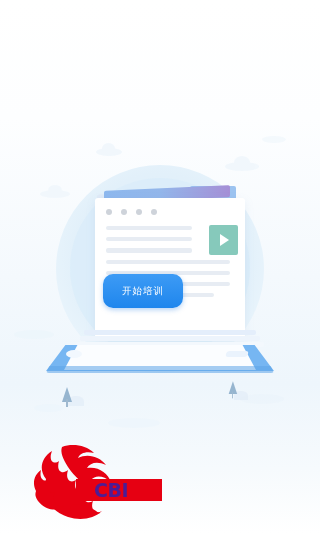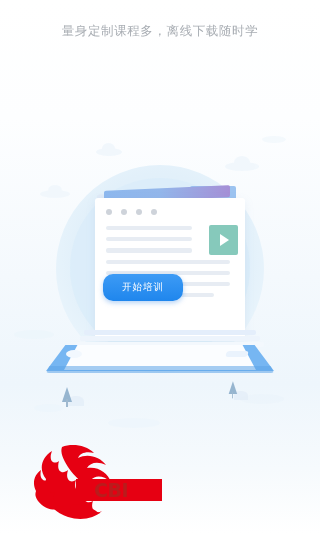--- a/index.html
+++ b/index.html
@@ -86,21 +86,21 @@
   }
   .play-tri {
     width:0;height:0;
     border-left:9px solid #ffffff;
     border-top:6px solid transparent;
     border-bottom:6px solid transparent;
     margin-left:2px;
   }
   .cta {
     position:absolute; left:8px; top:76px;
-    width:80px; height:27px; border-radius:10px;
+    width:80px; height:34px; border-radius:10px;
     background:linear-gradient(180deg,#3d9bf5 0%,#1f86ed 100%);
     box-shadow:0 2px 5px rgba(45,130,225,.35);
     display:flex; align-items:center; justify-content:center;
     color:#ffffff; font-size:9.5px; letter-spacing:1px;
   }
   .lid-sheet { position:absolute; background:#eef5fd; border-radius:2px; }
   .ls1 { left:84px; top:330px; width:172px; height:5px; background:#e4eefb; }
   .ls2 { left:80px; top:336px; width:180px; height:5px; background:#edf4fc; }
   .ls3 { left:76px; top:342px; width:188px; height:5px; background:#f3f8fd; }
 
@@ -146,21 +146,21 @@
   
   .logo-wrap { position:absolute; left:0; bottom:6px; width:320px; height:92px; }
   .flame { position:absolute; left:28px; top:4px; width:120px; height:84px; }
   .cbi-plate {
     position:absolute; left:76px; top:44px; width:86px; height:22px;
     background:#e60012;
   }
   .cbi-text {
     position:absolute; left:78px; top:44px; width:66px; height:22px;
     display:flex; align-items:center; justify-content:center;
-    color:#b91c1c; font-size:19px; font-weight:700; letter-spacing:-0.5px;
+    color:#4c1d95; font-size:19px; font-weight:700; letter-spacing:-0.5px;
     font-family:"DejaVu Sans","Liberation Sans",sans-serif;
   }
 </style>
 </head>
 <body>
 
 <div class="scene">
 
   <div class="cloud c1"></div>
   <div class="cloud c2"></div>
@@ -218,21 +218,20 @@
     <span class="crown"></span>
     <span class="trunk"></span>
   </div>
   <div class="tree t2">
     <span class="crown"></span>
     <span class="trunk"></span>
   </div>
 </div>
 
 <div class="header">
-  <div class="subtitle">量身定制课程多，离线下载随时学</div>
 </div>
 
 <div class="logo-wrap">
 
   <svg class="flame" viewBox="0 0 120 84">
     <g fill="#e60012">
       <path d="M18 40 C10 30, 14 18, 24 12 C20 22, 26 26, 31 22 C28 32, 34 36, 40 31
                C37 40, 42 45, 48 41 C45 50, 50 55, 57 51 C53 60, 58 66, 65 62
                C62 70, 67 76, 74 72 C66 80, 52 82, 40 78 C24 73, 14 60, 18 40 Z"></path>
       <path d="M34 8 C44 4, 58 6, 66 14 C58 12, 52 14, 50 19

